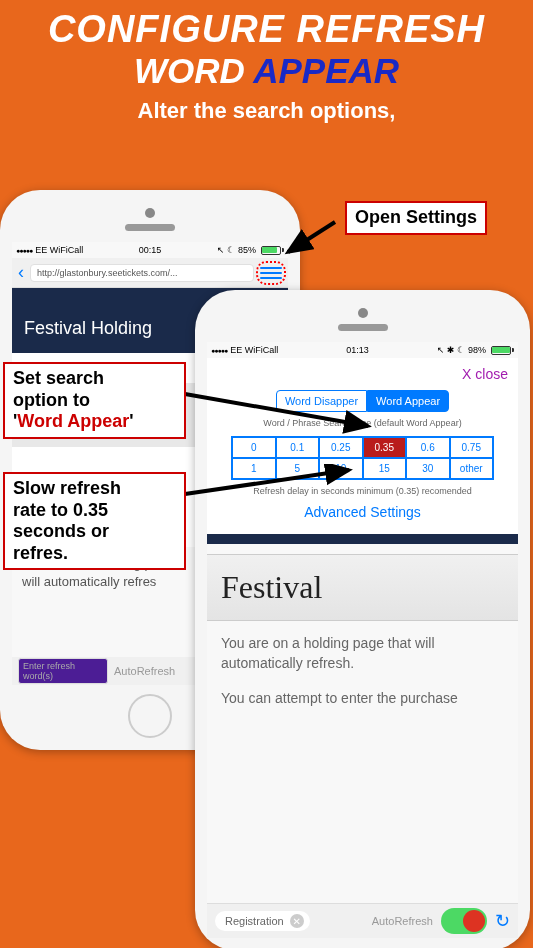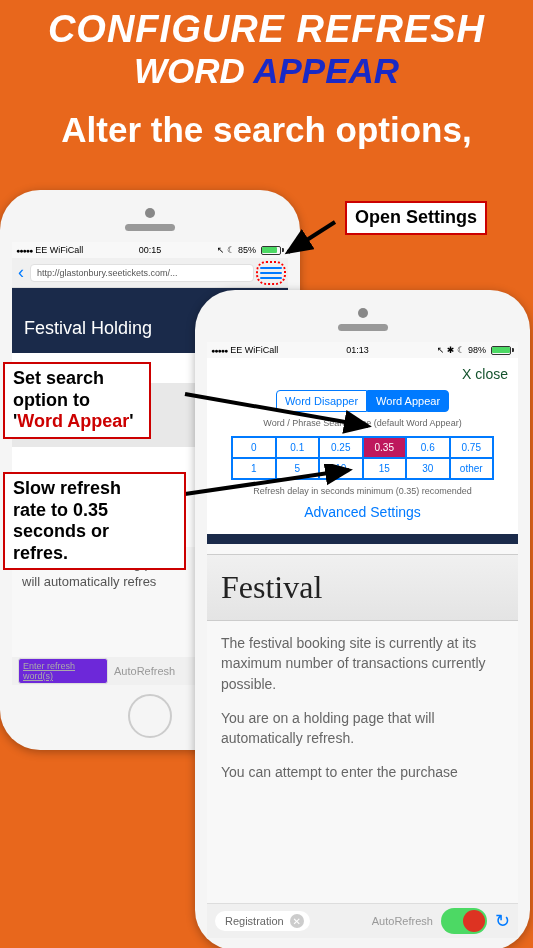--- a/index.html
+++ b/index.html
@@ -27,25 +27,25 @@
 .title-line2 {
   font-size: 35px;
   font-weight: bold;
   font-style: italic;
   text-transform: uppercase;
 }
 .title-word { color: #fff; }
 .title-appear { color: #1929c6; }
 .subtitle {
   color: #fff;
-  font-size: 35px;
+  font-size: 22px;
   font-weight: bold;
   text-align: center;
   line-height: 1.25;
-  margin-top: 17px;
+  margin-top: 6px;
 }
 .phone {
   position: absolute;
   background: #f5f5f5;
   border-radius: 40px;
   box-shadow: 0 2px 10px rgba(0,0,0,0.3);
 }
 .phone1 {
   left: 0px;
   top: 190px;
@@ -184,39 +184,38 @@
   left: 0;
   right: 0;
   height: 28px;
   background: #f0f0f0;
   display: flex;
   align-items: center;
   padding: 0 6px;
   gap: 6px;
 }
 .refresh-input {
-  background: #6d28d9;
+  background: #4c1d95;
   border: 1px solid #ddd;
   border-radius: 3px;
   padding: 2px 4px;
   font-size: 9px;
   color: #aaa;
   width: 90px;
-  text-decoration: underline;
 }
 .autorefresh-label { font-size: 11px; color: #999; }
 .settings-panel {
   background: #fff;
   padding: 8px 10px 14px;
   position: relative;
 }
 .xclose {
   text-align: right;
   font-size: 14px;
-  color: #14532d;
+  color: #a21caf;
   padding-bottom: 8px;
 }
 .seg-control {
   display: flex;
   justify-content: center;
   margin-bottom: 6px;
 }
 .seg-btn {
   border: 1px solid #007aff;
   padding: 4px 8px;
@@ -237,21 +236,21 @@
   margin: 0 14px 6px;
 }
 .delay-cell {
   border: 0.5px solid #007aff;
   text-align: center;
   padding: 4px 0;
   font-size: 10px;
   color: #007aff;
 }
 .delay-cell.selected {
-  background: #be185d;
+  background: #b91c1c;
   color: #fff;
 }
 .adv-link {
   text-align: center;
   color: #007aff;
   font-size: 14px;
   margin-top: 0;
 }
 .festival-header {
   background: linear-gradient(180deg,#f0f0f0,#e4e4e4);
@@ -337,21 +336,21 @@
 }
 .callout .red { color: #c00; }
 .callout1 {
   left: 333px;
   top: 201px;
   margin-left: 12px;
 }
 .callout2 {
   left: 3px;
   top: 362px;
-  width: 148px;
+  width: 183px;
 }
 .callout3 {
   left: 3px;
   top: 472px;
   width: 183px;
 }
 .arrow {
   position: absolute;
   z-index: 49;
 }
@@ -489,21 +488,20 @@
           <div class="delay-cell">15</div>
           <div class="delay-cell">30</div>
           <div class="delay-cell">other</div>
         </div>
       <div class="hint-text">Refresh delay in seconds minimum (0.35) recomended</div>
       <div class="adv-link">Advanced Settings</div>
     </div>
     <div style="background:#1a2a4a;height:10px"></div>
     <div class="festival-header">Festival</div>
     <div class="festival-body">
-      <p>The festival booking site is currently at its maximum number of transactions currently possible.</p>
       <p>You are on a holding page that will automatically refresh.</p>
       <p>You can attempt to enter the purchase</p>
     </div>
     <div class="bottom-bar2">
       <div class="reg-chip">
         <span>Registration</span>
         <span class="chip-x">✕</span>
       </div>
       <span class="autorefresh-label" style="margin-left:auto">AutoRefresh</span>
       <div class="toggle">

